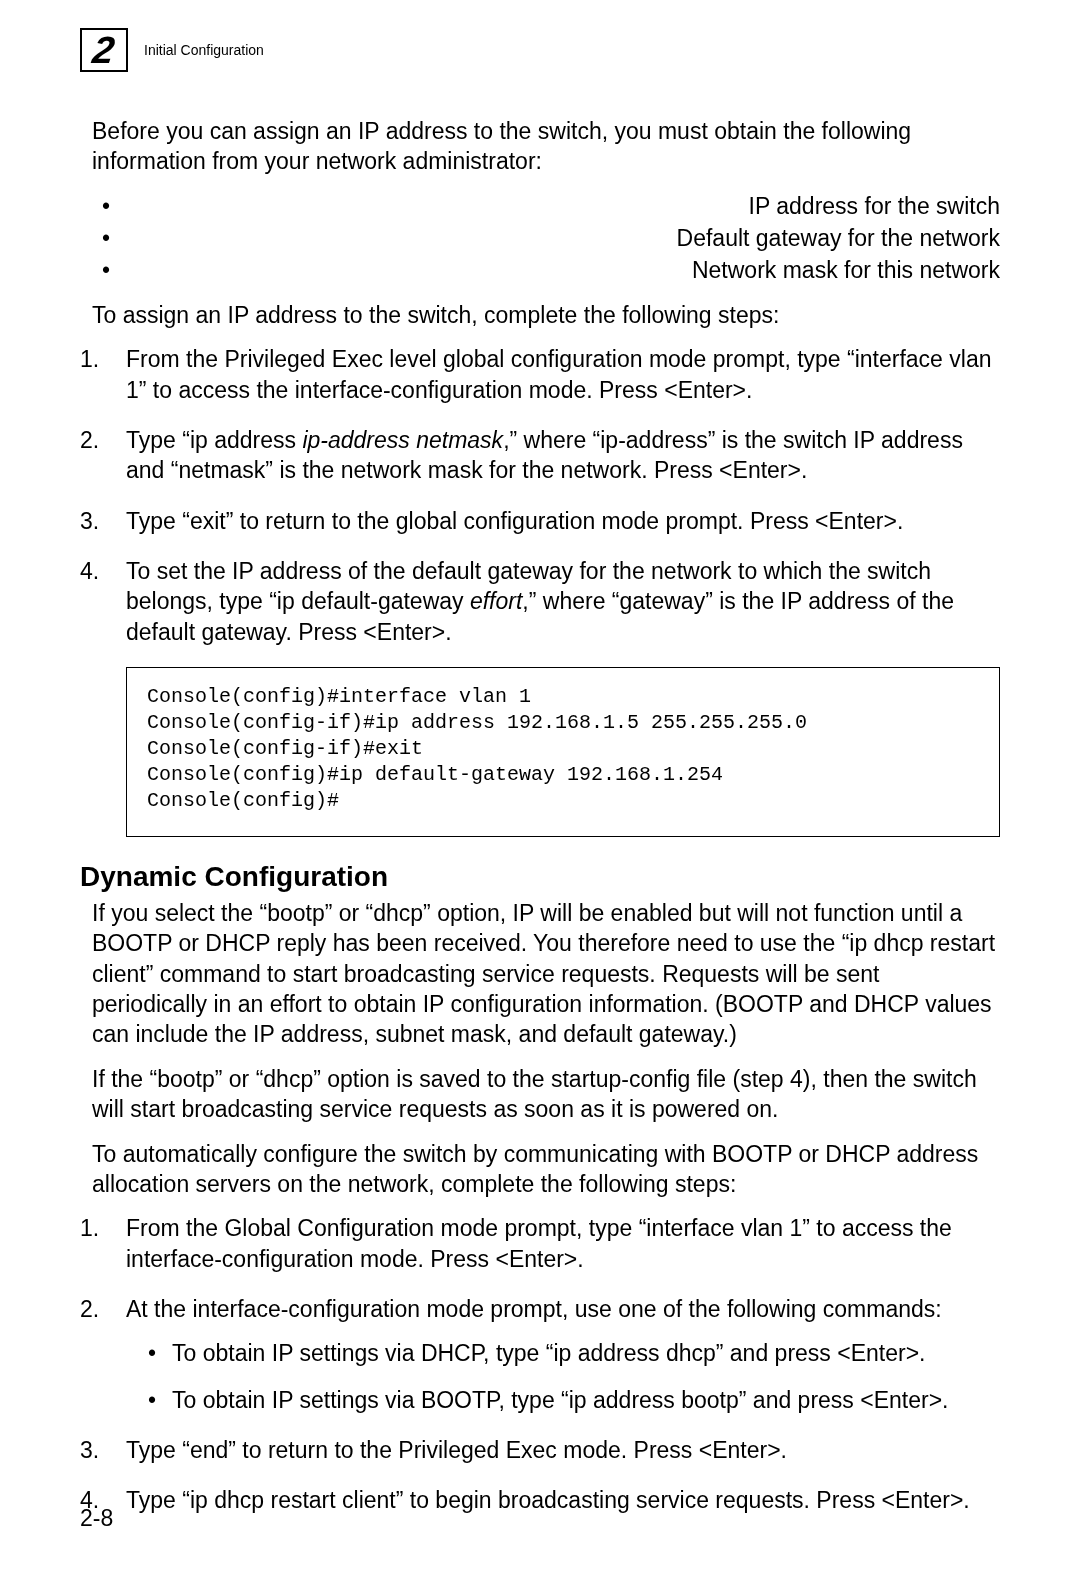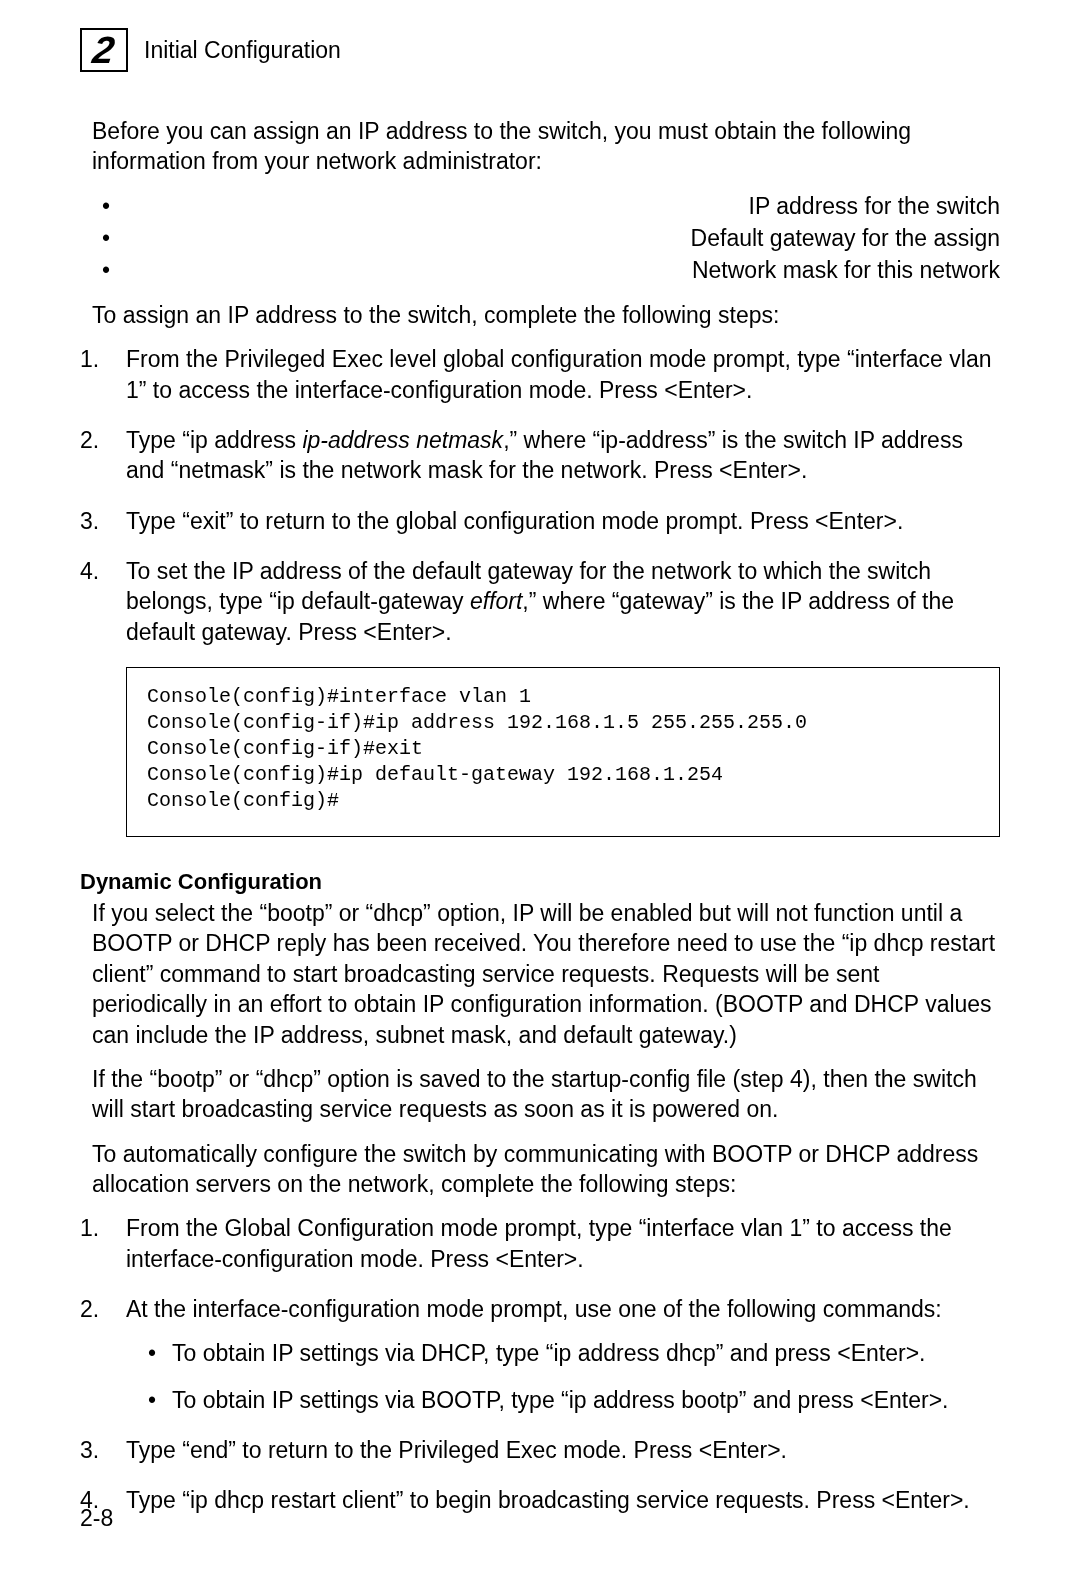--- a/index.html
+++ b/index.html
@@ -33,21 +33,21 @@
     font-family: Arial, Helvetica, sans-serif;
   }
   .chapter-number {
     font-size: 38px;
     font-weight: 900;
     font-style: italic;
     line-height: 1;
     transform: skewX(-8deg);
   }
   .header-title {
-    font-size: 23px;
+    font-size: 14px;
   }
   .body-text {
     font-size: 23px;
     line-height: 1.32;
   }
   .para {
     margin: 0 0 14px 12px;
   }
   ul.bullets {
     list-style: none;
@@ -84,31 +84,31 @@
     content: counter(step) ".";
     position: absolute;
     left: 0;
     top: 0;
   }
   ol.steps.tight > li {
     margin-bottom: 20px;
   }
   .code-block {
     border: 1px solid #000;
-    margin: 10px 0 30px 46px;
+    margin: 10px 0 22px 46px;
     padding: 16px 20px 22px 20px;
     font-family: "Courier New", Courier, monospace;
     font-size: 20px;
     line-height: 1.3;
     white-space: pre;
     box-sizing: border-box;
   }
   .section-heading {
     font-weight: bold;
-    font-size: 22px;
+    font-size: 28px;
     margin: 0 0 2px 0;
   }
   .nested-bullets {
     list-style: none;
     padding: 0;
     margin: 14px 0 0 0;
   }
   .nested-bullets li {
     position: relative;
     padding-left: 46px;
@@ -143,21 +143,21 @@
     </div>
     <div class="header-title">Initial Configuration</div>
   </div>
 
   <div class="body-text">
 
     <p class="para">Before you can assign an IP address to the switch, you must obtain the following information from your network administrator:</p>
 
     <ul class="bullets">
       <li>IP address for the switch</li>
-      <li>Default gateway for the assign</li>
+      <li>Default gateway for the network</li>
       <li>Network mask for this network</li>
     </ul>
 
     <p class="para">To assign an IP address to the switch, complete the following steps:</p>
 
     <ol class="steps">
       <li>
         <span class="step-text">From the Privileged Exec level global configuration mode prompt, type “interface vlan 1” to access the interface-configuration mode. Press &lt;Enter&gt;.</span>
       </li>
       <li>

